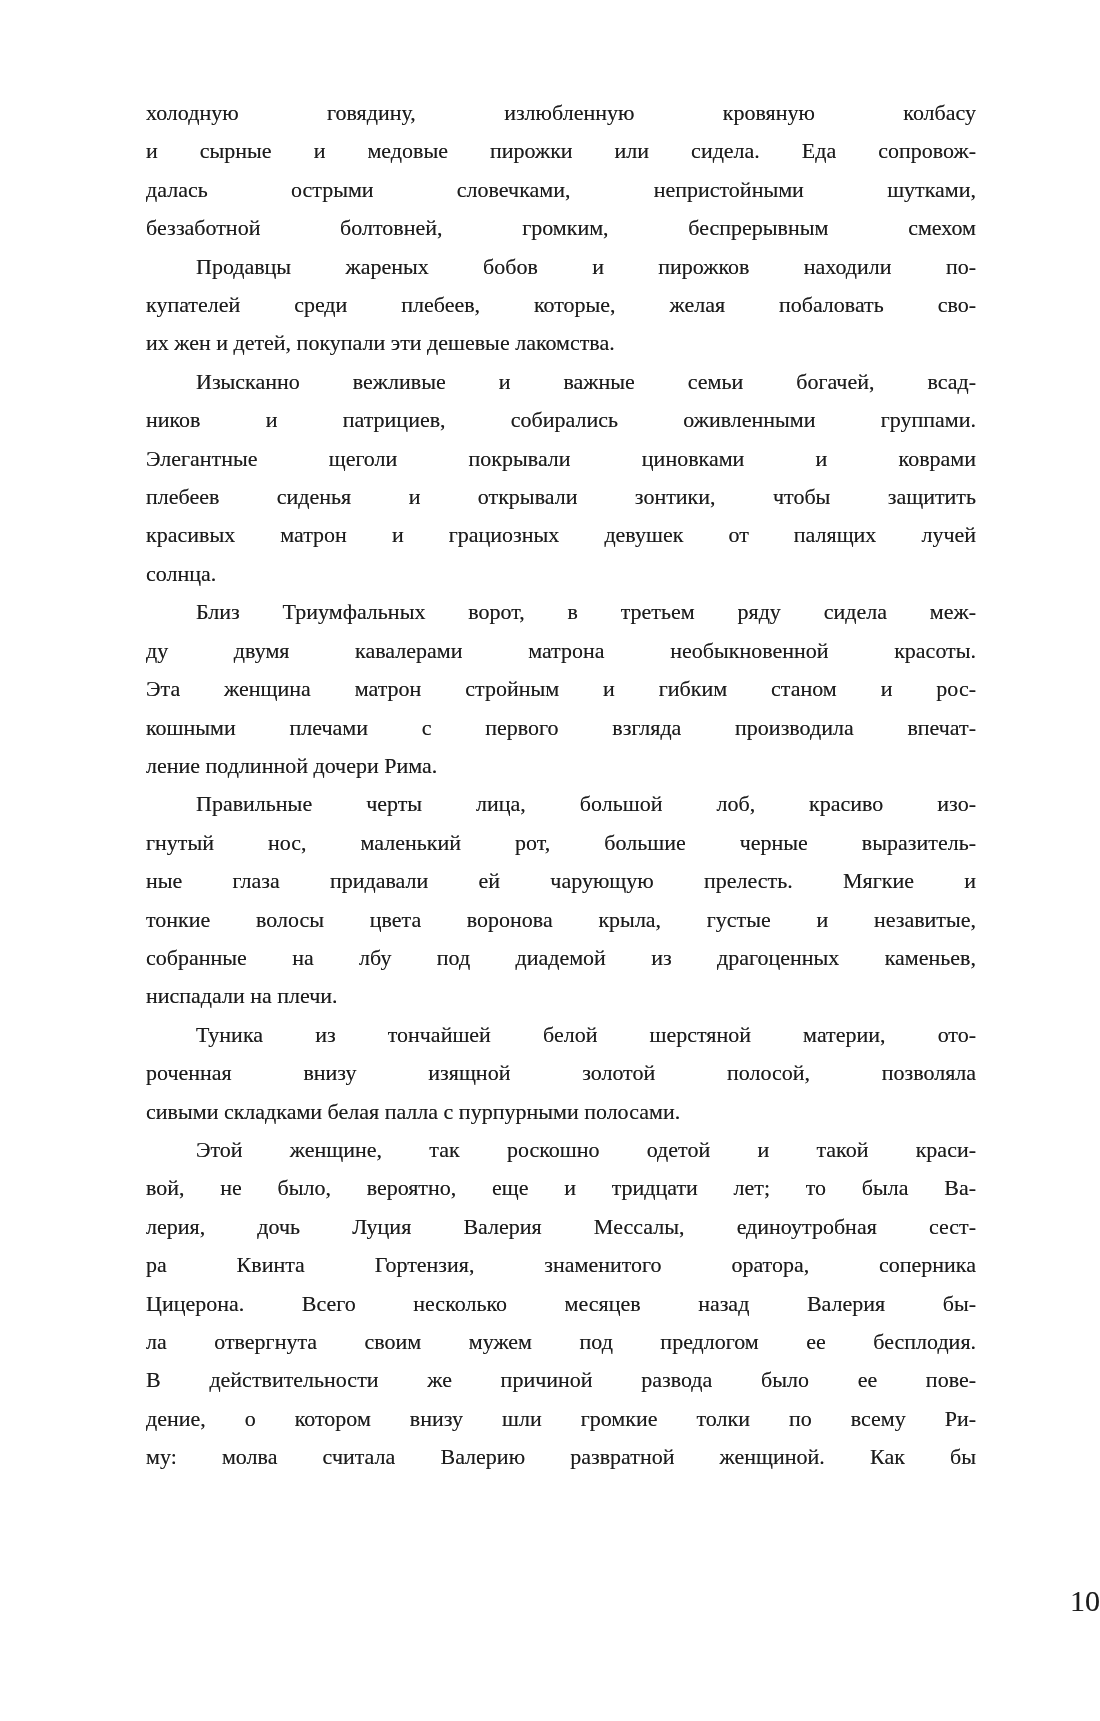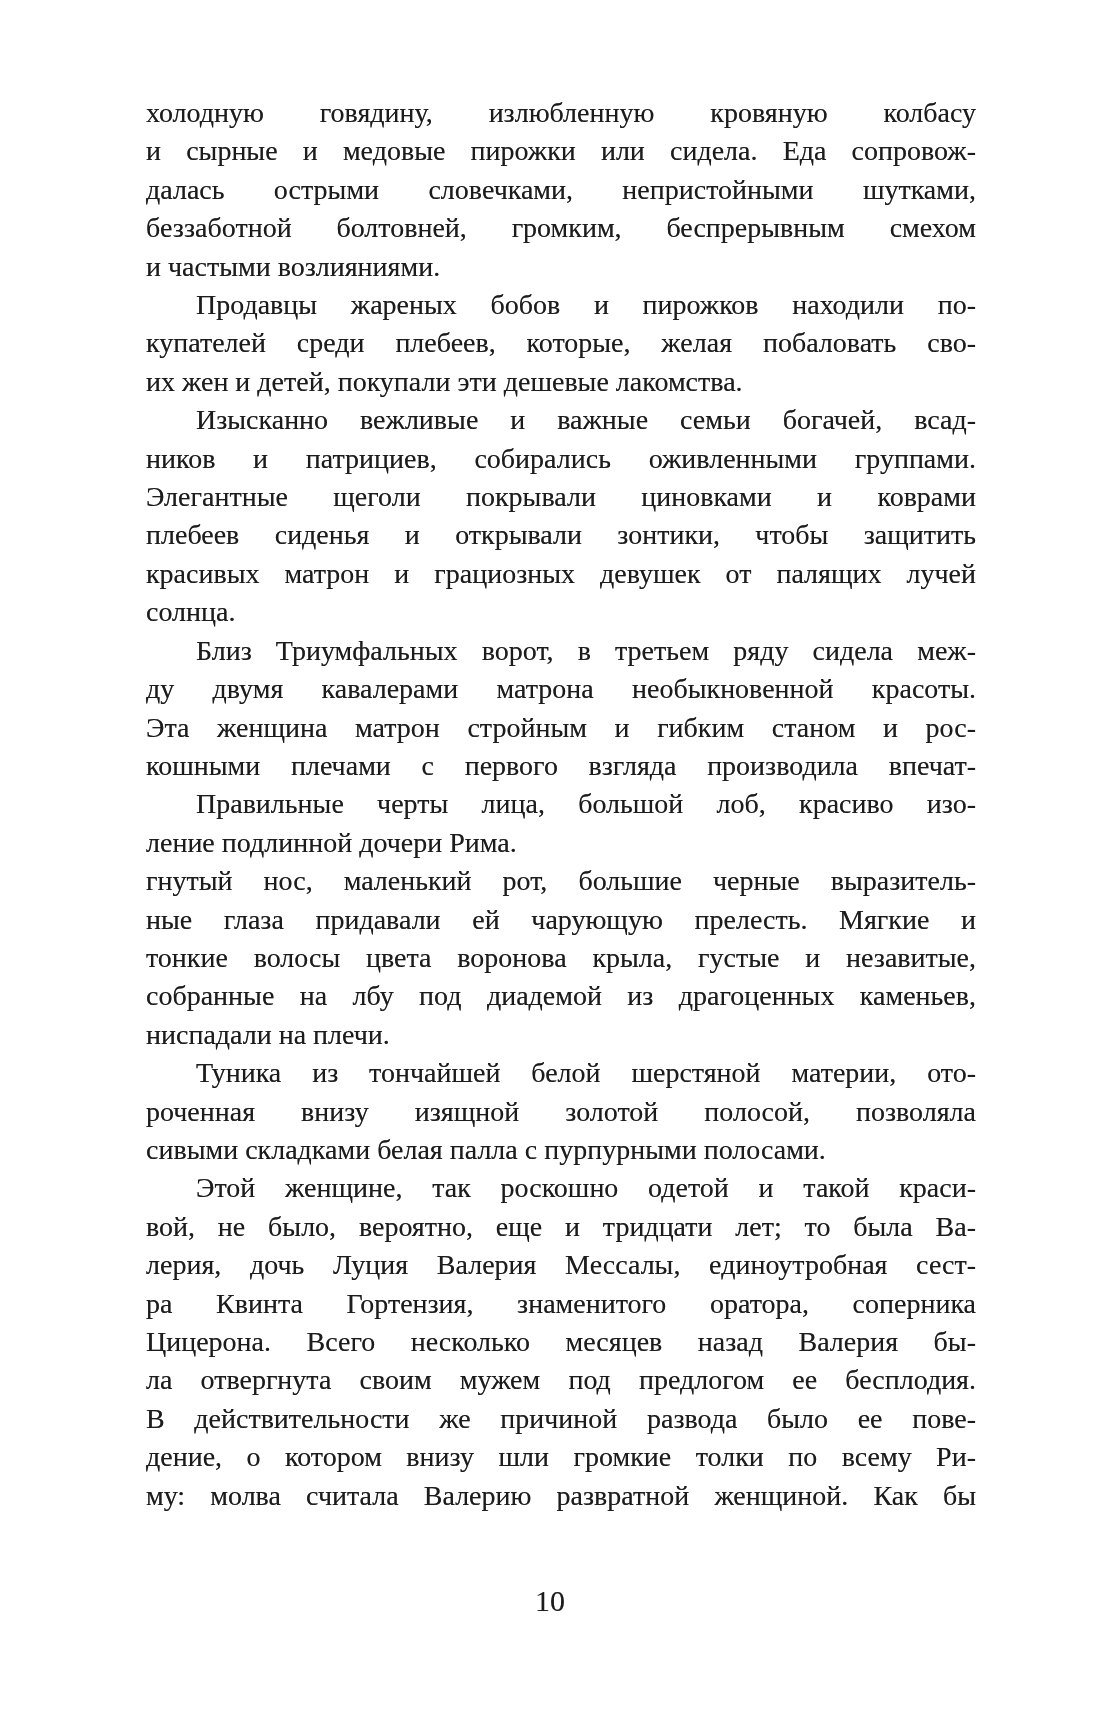--- a/index.html
+++ b/index.html
@@ -14,72 +14,71 @@
     background: #ffffff;
     font-family: "Liberation Serif", "DejaVu Serif", serif;
     color: #1c1c1c;
     overflow: hidden;
   }
   .text-block {
     position: absolute;
     left: 146px;
     top: 94px;
     width: 830px;
-    font-size: 28px;
+    font-size: 22px;
     line-height: 38.4px;
     text-shadow: 0 0 0.6px rgba(20,20,20,0.55);
   }
   .line {
     text-align: justify;
     text-align-last: justify;
     white-space: normal;
   }
   .line.lastline {
     text-align: left;
     text-align-last: left;
   }
   .line.indent {
     text-indent: 50px;
   }
   .page-number {
     position: absolute;
     top: 1582px;
     left: 0;
     width: 100%;
-    text-align: center;
+    text-align: right;
     font-size: 30px;
     line-height: 38.4px;
     text-shadow: 0 0 0.6px rgba(20,20,20,0.55);
   }
 </style>
 </head>
 <body>
 
 <div class="page">
   <div class="text-block">
       <div class="line">холодную говядину, излюбленную кровяную колбасу</div>
       <div class="line">и сырные и медовые пирожки или сидела. Еда сопровож-</div>
       <div class="line">далась острыми словечками, непристойными шутками,</div>
       <div class="line">беззаботной болтовней, громким, беспрерывным смехом</div>
-      <div class="line lastline">и частыми возлияниями.</div>
       <div class="line indent">Продавцы жареных бобов и пирожков находили по-</div>
       <div class="line">купателей среди плебеев, которые, желая побаловать сво-</div>
       <div class="line lastline">их жен и детей, покупали эти дешевые лакомства.</div>
       <div class="line indent">Изысканно вежливые и важные семьи богачей, всад-</div>
       <div class="line">ников и патрициев, собирались оживленными группами.</div>
       <div class="line">Элегантные щеголи покрывали циновками и коврами</div>
       <div class="line">плебеев сиденья и открывали зонтики, чтобы защитить</div>
       <div class="line">красивых матрон и грациозных девушек от палящих лучей</div>
       <div class="line lastline">солнца.</div>
       <div class="line indent">Близ Триумфальных ворот, в третьем ряду сидела меж-</div>
       <div class="line">ду двумя кавалерами матрона необыкновенной красоты.</div>
       <div class="line">Эта женщина матрон стройным и гибким станом и рос-</div>
       <div class="line">кошными плечами с первого взгляда производила впечат-</div>
+      <div class="line lastline">ление подлинной дочери Рима.</div>
       <div class="line indent">Правильные черты лица, большой лоб, красиво изо-</div>
-      <div class="line lastline">ление подлинной дочери Рима.</div>
       <div class="line">гнутый нос, маленький рот, большие черные выразитель-</div>
       <div class="line">ные глаза придавали ей чарующую прелесть. Мягкие и</div>
       <div class="line">тонкие волосы цвета воронова крыла, густые и незавитые,</div>
       <div class="line">собранные на лбу под диадемой из драгоценных каменьев,</div>
       <div class="line lastline">ниспадали на плечи.</div>
       <div class="line indent">Туника из тончайшей белой шерстяной материи, ото-</div>
       <div class="line">роченная внизу изящной золотой полосой, позволяла</div>
       <div class="line lastline">сивыми складками белая палла с пурпурными полосами.</div>
       <div class="line indent">Этой женщине, так роскошно одетой и такой краси-</div>
       <div class="line">вой, не было, вероятно, еще и тридцати лет; то была Ва-</div>

